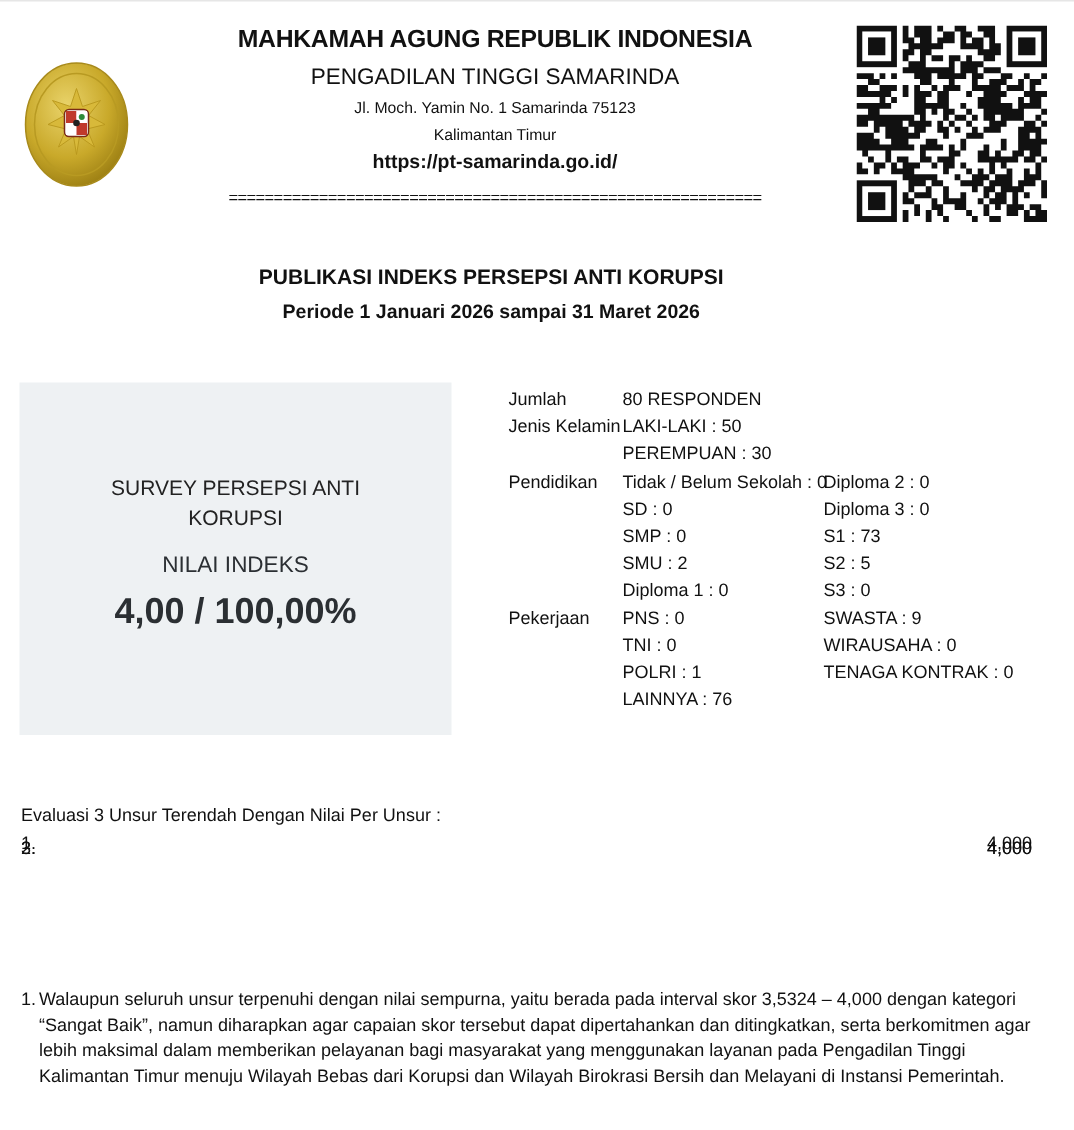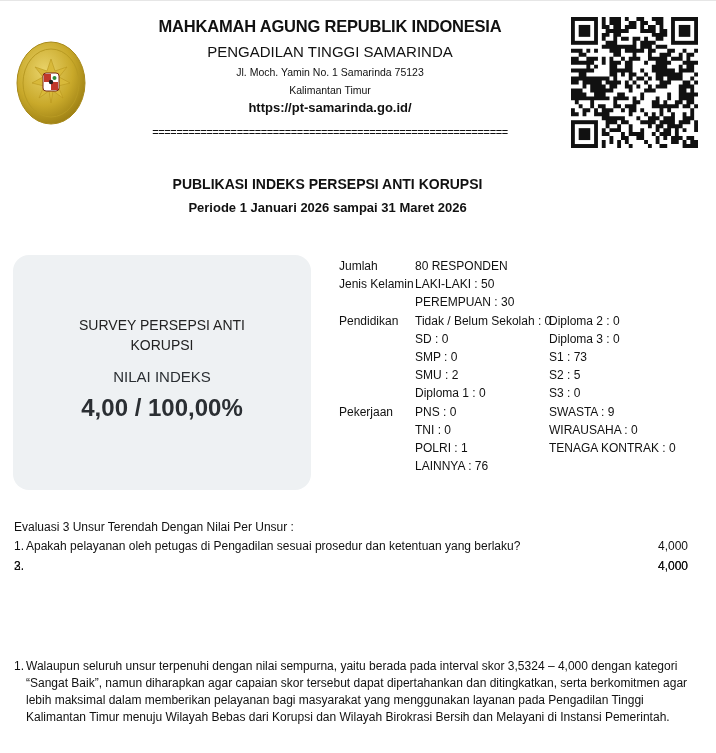--- a/index.html
+++ b/index.html
@@ -13,34 +13,34 @@
   .h1 { top: 17px; font-size: 16.5px; font-weight: bold; letter-spacing: -0.2px; }
   .h2 { top: 43px; font-size: 15px; }
   .h3 { top: 66px; font-size: 10.5px; }
   .h4 { top: 84px; font-size: 10.5px; }
   .h5 { top: 100px; font-size: 13px; font-weight: bold; }
   .h6 { top: 126px; font-size: 11px; letter-spacing: -0.4px; }
 
   .t1 { position: absolute; left: 0; width: 655px; text-align: center; top: 176px; font-size: 14px; font-weight: bold; }
   .t2 { position: absolute; left: 0; width: 655px; text-align: center; top: 200px; font-size: 13px; font-weight: bold; }
 
-  .card { position: absolute; left: 13px; top: 255px; width: 298px; height: 235px; background: #eef1f3; border-radius: 16px; text-align: center; color: #222; }
+  .card { position: absolute; left: 13px; top: 255px; width: 268px; height: 235px; background: #eef1f3; border-radius: 0; text-align: center; color: #222; padding-left: 20px; }
   .card .c1 { position: absolute; left: 0; width: 100%; top: 60px; font-size: 14px; line-height: 20px; }
   .card .c1 span { display: block; width: 180px; margin: 0 auto; }
   .card .c2 { position: absolute; left: 0; width: 100%; top: 113px; font-size: 15px; font-weight: normal; color: #2b2f33; }
   .card .c3 { position: absolute; left: 0; width: 100%; top: 139px; font-size: 24px; font-weight: bold; color: #2b2f33; }
 
   .stats { position: absolute; left: 339px; top: 257px; font-size: 12px; line-height: 18.2px; color: #111; }
   .row { position: relative; height: 18.2px; white-space: nowrap; }
   .row .lbl { position: absolute; left: 0; }
   .row .v1 { position: absolute; left: 76px; }
   .row .v2 { position: absolute; left: 210px; }
 
   .section { position: absolute; left: 14px; width: 690px; font-size: 12px; color: #111; }
-  .sec-title { height: 18px; }
+  .sec-title { height: 18px; margin-top: 16px; }
   .item { position: relative; padding-left: 12px; line-height: 17px; margin-bottom: 3px; }
   .item .num { position: absolute; left: 0; top: 0; }
   .item .txt { display: block; width: 610px; }
   .item .score { position: absolute; right: 16px; top: 0; }
   .eval { top: 520px; }
   .follow { top: 658px; }
   .follow .item .txt { width: 680px; }
 </style>
 </head>
 <body>
@@ -170,21 +170,20 @@
       <span class="lbl"></span>
       <span class="v1">LAINNYA : 76</span>
       <span class="v2"></span>
     </div>
 </div>
 
 <div class="section eval">
   <div class="sec-title">Evaluasi 3 Unsur Terendah Dengan Nilai Per Unsur :</div>
   <div class="item">
     <span class="num">1.</span>
-    <span class="txt">Apakah pelayanan oleh petugas di Pengadilan sesuai prosedur dan ketentuan yang berlaku?</span>
     <span class="score">4,000</span>
   </div>
   <div class="item">
     <span class="num">2.</span>
     <span class="score">4,000</span>
   </div>
   <div class="item">
     <span class="num">3.</span>
     <span class="score">4,000</span>
   </div>

